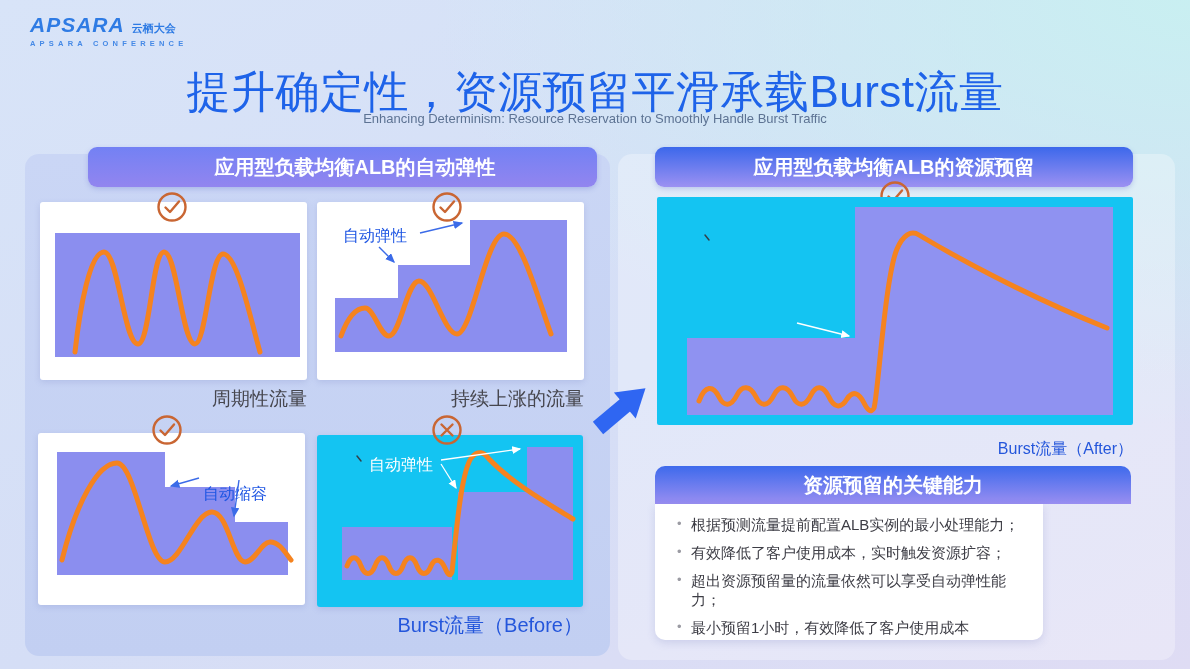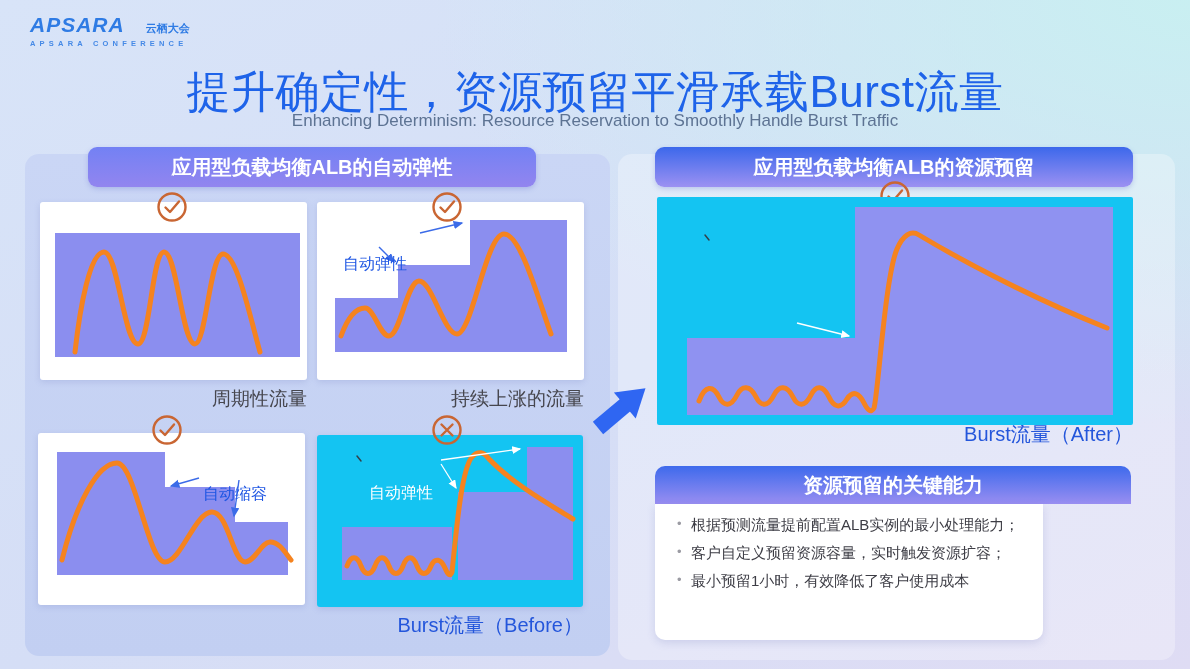--- a/index.html
+++ b/index.html
@@ -6,63 +6,63 @@
   #slide{
     position:relative; width:1190px; height:669px; overflow:hidden;
     font-family:"Liberation Sans","DejaVu Sans",sans-serif;
     background:
       radial-gradient(ellipse at 100% 0%, rgba(200,240,241,0.95) 0%, rgba(200,240,241,0) 45%),
       linear-gradient(155deg,#D8E4F8 0%,#D5DEF6 55%,#DFDCF4 100%);
   }
   .abs{position:absolute;}
   
   #logo{left:30px; top:14px; line-height:1;}
-  #logo .row1{display:flex; align-items:baseline; gap:21px;}
+  #logo .row1{display:flex; align-items:baseline; gap:7px;}
   #logo .brand{font-size:21px; font-weight:800; font-style:italic; color:#2E7BE4; letter-spacing:1px;}
   #logo .brand-cn{font-size:11px; font-weight:600; color:#2E7BE4;}
   #logo .row2{margin-top:5px; font-size:7.5px; font-weight:700; letter-spacing:4.2px; color:#4589E6;}
   
   #title{left:0; top:63px; width:1190px; text-align:center;
     font-size:44px; font-weight:400; color:#1E63E9; letter-spacing:0.5px;}
   #subtitle{left:0; top:111px; width:1190px; text-align:center;
-    font-size:17px; color:#5D7393;}
+    font-size:13px; color:#5D7393;}
   
   #left-panel{left:25px; top:154px; width:585px; height:502px; border-radius:14px;
     background:linear-gradient(180deg,#CAD6F5 0%,#C2CFF2 100%);}
   #right-panel{left:618px; top:154px; width:557px; height:506px; border-radius:14px;
     background:rgba(255,255,255,0.30);}
   .panel-header{height:40px; border-radius:9px; text-align:center; line-height:40px;
     color:#ffffff; font-size:20px; font-weight:700;}
-  #left-header{left:88px; top:147px; width:448px;
+  #left-header{left:88px; top:147px; width:484px;
     background:linear-gradient(180deg,#7381F4 0%,#9285EF 100%);
-    box-shadow:0 2px 5px rgba(80,90,200,0.25);}
+    box-shadow:0 2px 5px rgba(80,90,200,0.25);padding-left:25px;}
   #right-header{left:655px; top:147px; width:478px;
     background:linear-gradient(180deg,#3C68EB 0%,#9C91F2 100%);
     box-shadow:0 2px 5px rgba(80,90,200,0.25);}
   
   .card{background:#ffffff; border-radius:3px; box-shadow:0 2px 6px rgba(90,100,180,0.18);}
   #card1{left:40px; top:202px; width:267px; height:178px;}
   #card2{left:317px; top:202px; width:267px; height:178px;}
   #card3{left:38px; top:433px; width:267px; height:172px;}
   #card4{left:317px; top:435px; width:266px; height:172px; background:#14C4F2;}
   #after-chart{left:657px; top:197px; width:476px; height:228px; background:#14C4F2; border-radius:2px;}
   .card svg,#after-chart svg{display:block; width:100%; height:100%;}
   
   .caption{text-align:right; font-size:19px; color:#46464E;}
   #cap1{left:40px; top:386px; width:267px;}
   #cap2{left:317px; top:386px; width:267px;}
   #cap3{left:38px; top:613px; width:267px;}
   #cap4{left:317px; top:612px; width:266px; color:#2456DB; font-size:20px;}
-  #cap5{left:657px; top:421px; width:476px; color:#2456DB; font-size:20px;}
-  
-  .ann{font-size:16px; line-height:1;margin-top:28px;}
+  #cap5{left:657px; top:439px; width:476px; color:#2456DB; font-size:16px;}
+  
+  .ann{font-size:16px; line-height:1;}
   .ann-blue{color:#1D55E3;}
   .ann-white{color:#ffffff;}
   #ann-card2{left:343px; top:228px;}
-  #ann-card3{left:203px; top:458px;}
+  #ann-card3{left:203px; top:486px;}
   #ann-card4{left:369px; top:457px;}
   #ann-after{left:764px; top:296px; font-size:17px;}
   
   .status-icon{width:32px; height:32px;}
   #chk1{left:156px; top:191px;} #chk2{left:431px; top:191px;}
   #chk3{left:151px; top:414px;} #crs4{left:431px; top:414px;}
   #chk5{left:879px; top:180px;}
   
   #arrow{left:588px; top:372px; width:72px; height:74px;}
   
@@ -213,18 +213,19 @@
                C292,56 365,97 450,131" fill="none" stroke="#F5831F" stroke-width="5" stroke-linecap="round"></path>
       <line x1="140" y1="126" x2="192" y2="139" stroke="#ffffff" stroke-width="1.3" marker-end="url(#mw2)"></line>
       <line x1="48" y1="38" x2="52" y2="43" stroke="#33404a" stroke-width="1.5" stroke-linecap="round"></line>
     </svg>
   </div>
 
   <div class="abs" id="cap-header">资源预留的关键能力</div>
   <div class="abs" id="cap-body">
     <ul>
       <li>根据预测流量提前配置ALB实例的最小处理能力；</li>
-      <li>客户自定义预留资源容量，实时触发资源扩容；</li>
+      <li>有效降低了客户使用成本，实时触发资源扩容；</li>
+      <li>超出资源预留量的流量依然可以享受自动弹性能力；</li>
       <li>最小预留1小时，有效降低了客户使用成本</li>
     </ul>
   </div>
 
 </div>
 
 </body></html>

